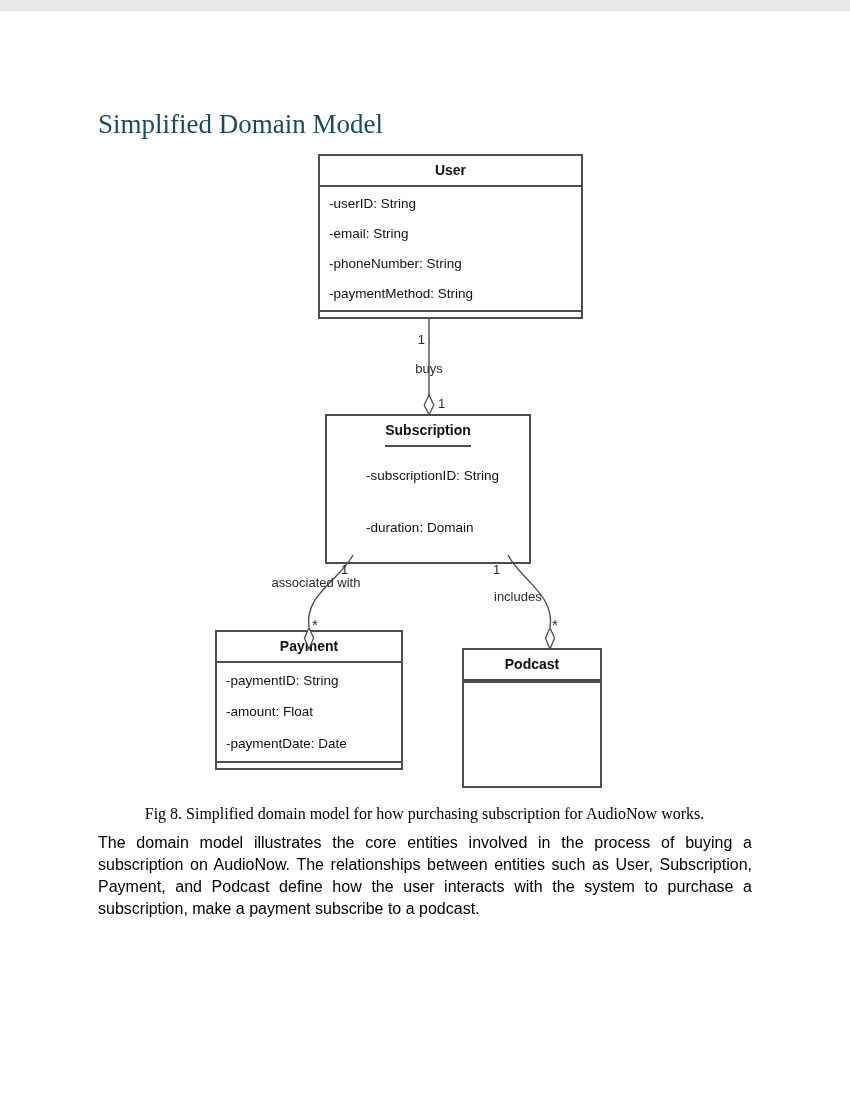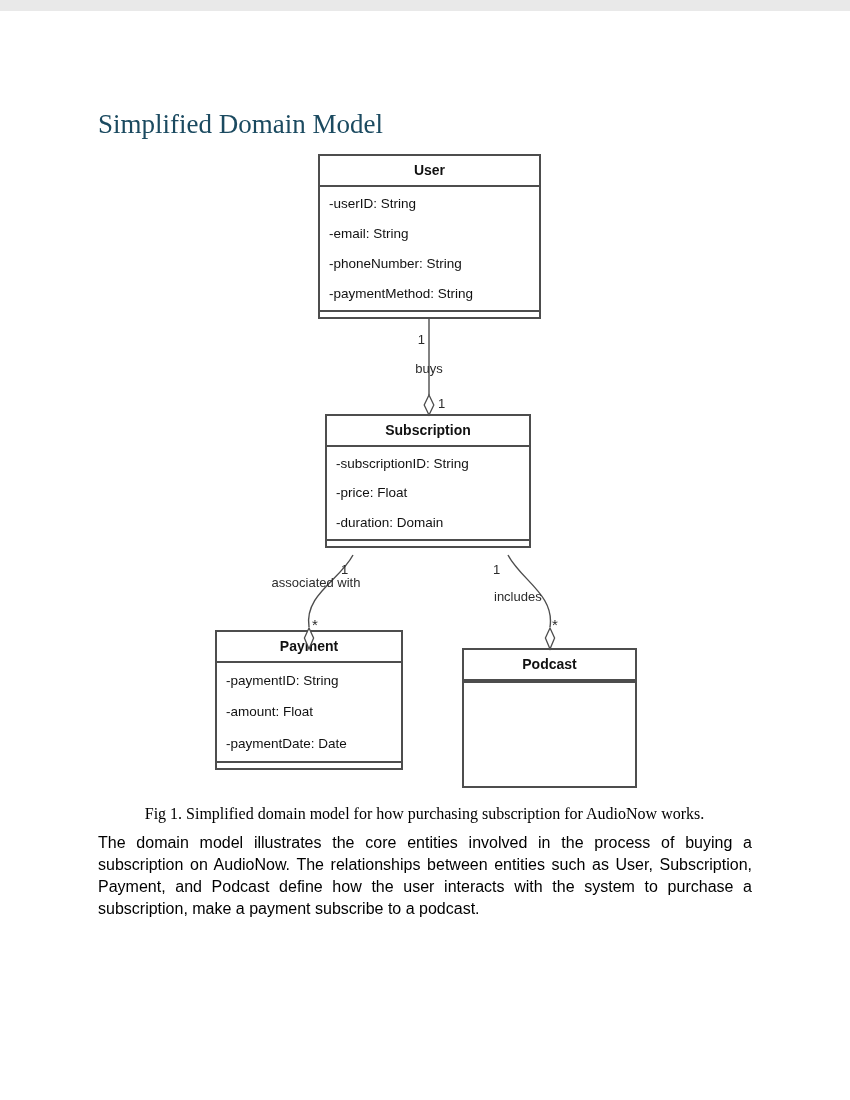--- a/index.html
+++ b/index.html
@@ -51,24 +51,24 @@
   }
   .uml-class .attr{
     flex:1 1 auto;display:flex;align-items:center;
     padding-left:9px;
     font-size:13.5px;color:#111;
   }
   .uml-class .ftr{
     flex:0 0 auto;height:5px;
     border-top:2px solid #4d4d4d;
   }
-  #cls-user        {left:318px;top:143px;width:223px;height:165px;justify-content:center;}
-  #cls-subscription{left:325px;top:403px;width:206px;height:134px;}
+  #cls-user        {left:318px;top:143px;width:265px;height:165px;justify-content:center;}
+  #cls-subscription{left:325px;top:403px;width:206px;height:150px;align-items:center;}
   #cls-payment     {left:215px;top:619px;width:188px;height:140px;}
-  #cls-podcast     {left:462px;top:637px;width:175px;height:140px;}
+  #cls-podcast     {left:462px;top:637px;width:140px;height:140px;}
 
   
   .conn-label{
     position:absolute;
     font-size:13px;color:#2b2b2b;
     white-space:nowrap;
   }
   #mult-user-1    {left:413px;top:321px;width:12px;text-align:right;}
   #lbl-buys       {left:404px;top:350px;width:50px;text-align:center;}
   #mult-sub-top   {left:438px;top:385px;}
@@ -96,21 +96,20 @@
       <div class="attr">-phoneNumber: String</div>
       <div class="attr">-paymentMethod: String</div>
     </div>
     <div class="ftr"></div>
   </div>
 
   <div class="uml-class" id="cls-subscription">
     <div class="hdr">Subscription</div>
     <div class="attrs">
       <div class="attr">-subscriptionID: String</div>
-      <div class="attr">-price: Float</div>
       <div class="attr">-duration: Domain</div>
     </div>
     <div class="ftr"></div>
   </div>
 
   <div class="uml-class" id="cls-payment">
     <div class="hdr">Payment</div>
     <div class="attrs">
       <div class="attr">-paymentID: String</div>
       <div class="attr">-amount: Float</div>
@@ -141,16 +140,16 @@
   <span class="conn-label" id="mult-sub-top">1</span>
 
   <span class="conn-label" id="mult-sub-left">1</span>
   <span class="conn-label" id="lbl-assoc">associated with</span>
   <span class="conn-label" id="mult-pay-star">*</span>
 
   <span class="conn-label" id="mult-sub-right">1</span>
   <span class="conn-label" id="lbl-includes">includes</span>
   <span class="conn-label" id="mult-pod-star">*</span>
 
-  <div class="fig-caption">Fig 1. Simplified domain model for how purchasing subscription for AudioNow works.</div>
+  <div class="fig-caption">Fig 8. Simplified domain model for how purchasing subscription for AudioNow works.</div>
   <div class="body-paragraph">The domain model illustrates the core entities involved in the process of buying a subscription on AudioNow. The relationships between entities such as User, Subscription, Payment, and Podcast define how the user interacts with the system to purchase a subscription, make a payment subscribe to a podcast.</div>
 
 </div>
 
 </body></html>

